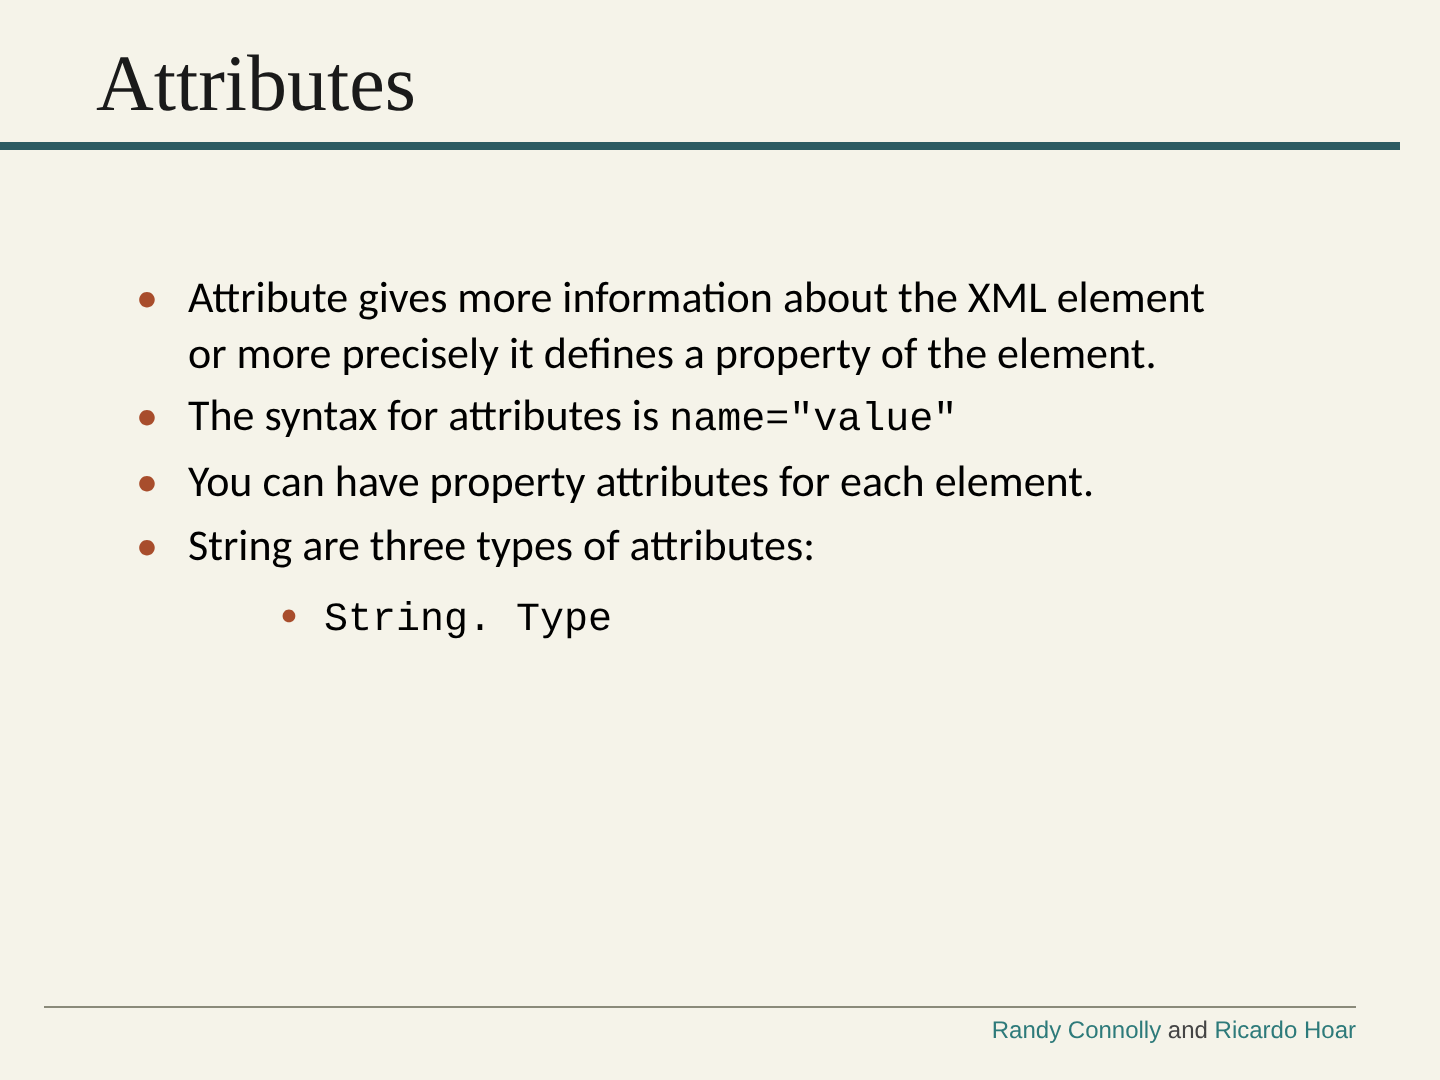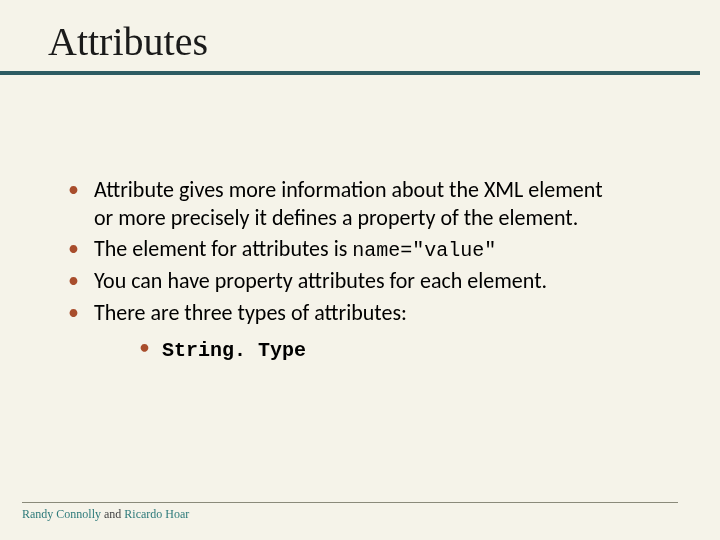--- a/index.html
+++ b/index.html
@@ -28,21 +28,20 @@
     color: #1a1a1a;
   }
   .title-bar {
     margin-top: 2px;
     height: 4px;
     background: #2d5b62;
     width: 100%;
   }
   .content {
     padding: 60px 84px 0 54px;
-    margin-top: 41px;
   }
   ul.main {
     list-style: none;
     margin: 0;
     padding: 0;
   }
   ul.main > li {
     position: relative;
     padding-left: 40px;
     font-size: 22px;
@@ -60,21 +59,20 @@
   ul.sub {
     list-style: none;
     margin: 8px 0 0 0;
     padding: 0 0 0 38px;
   }
   ul.sub > li {
     position: relative;
     padding-left: 30px;
     font-size: 20px;
     line-height: 1.5;
-    font-weight: bold;
   }
   ul.sub > li::before {
     content: "•";
     position: absolute;
     left: 8px;
     top: 0;
     color: #a84d2c;
     font-size: 18px;
   }
   .mono {
@@ -88,22 +86,22 @@
     right: 22px;
     bottom: 18px;
   }
   .footer-rule {
     border: none;
     border-top: 1px solid #8a8a7a;
     margin: 0 0 4px 0;
   }
   .footer-row {
     display: flex;
-    justify-content: flex-start;
-    font-family: Liberation Serif, serif;
+    justify-content: flex-end;
+    font-family: Liberation Sans, sans-serif;
     font-size: 12px;
     color: #444;
     gap: 48px;
   }
   .accent { color: #2d7a7a; }
 </style>
 </head>
 <body>
 
 <div class="slide">
@@ -112,27 +110,27 @@
     <div class="title">Attributes</div>
   </div>
   <div class="title-bar"></div>
 
   <div class="content">
     <ul class="main">
       <li>
         <span>Attribute gives more information about the XML element or more precisely it defines a property of the element.</span>
       </li>
       <li>
-        <span>The element for attributes is </span><span class="mono">name="value"</span>
+        <span>The syntax for attributes is </span><span class="mono">name="value"</span>
       </li>
       <li>
         <span>You can have property attributes for each element.</span>
       </li>
       <li>
-        <span>There are three types of attributes:</span>
+        <span>String are three types of attributes:</span>
         <ul class="sub">
           <li><span class="mono">String. Type</span></li>
         </ul>
       </li>
     </ul>
   </div>
 
   <div class="footer">
     <hr class="footer-rule">
     <div class="footer-row">

